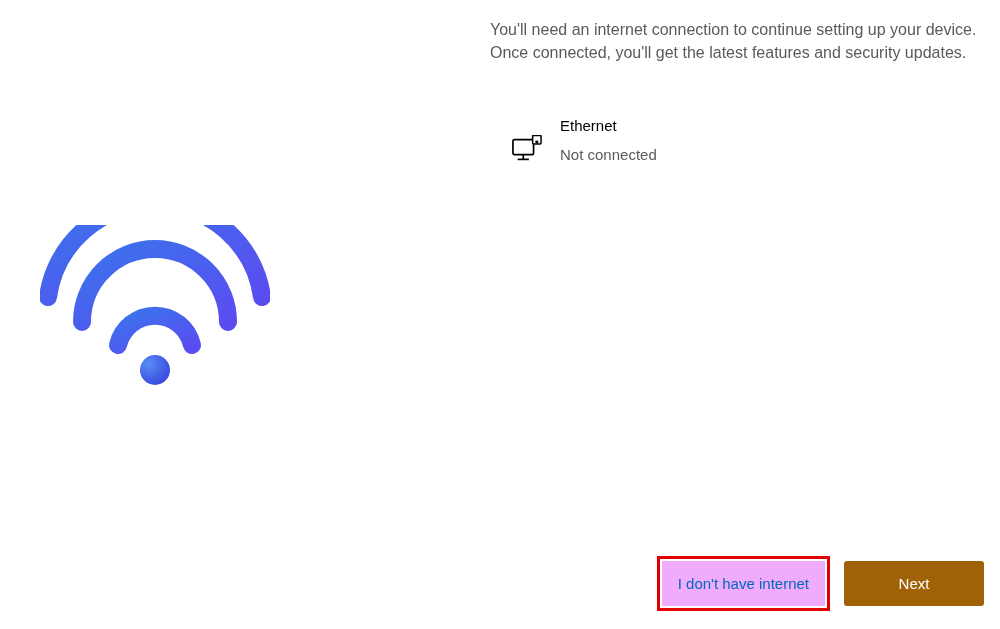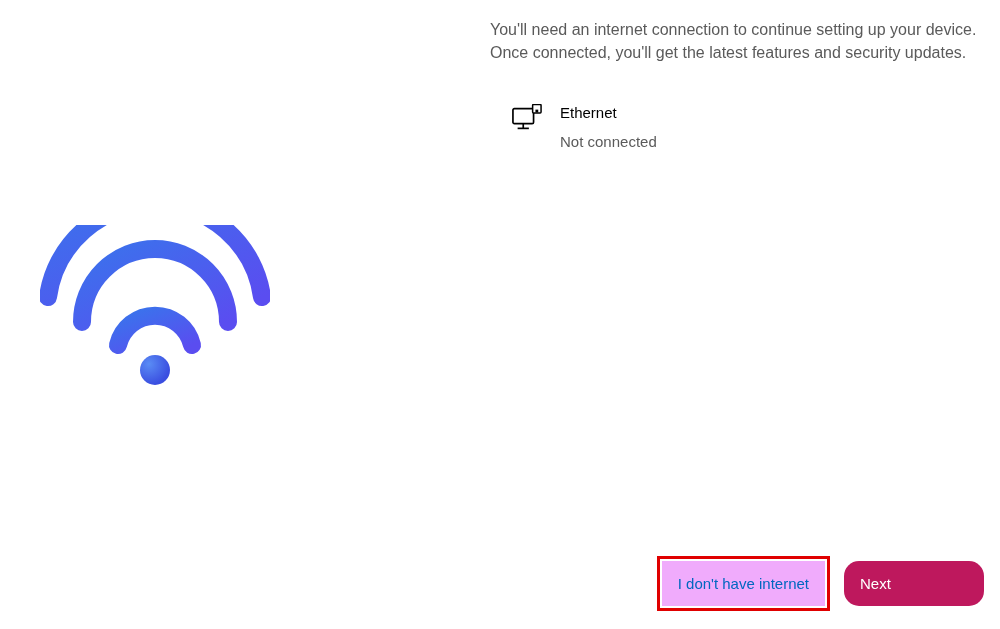--- a/index.html
+++ b/index.html
@@ -40,26 +40,26 @@
       font-size: 32px;
       font-weight: 600;
       color: #000000;
       margin-bottom: 18px;
       letter-spacing: -0.3px;
     }
     .page-description {
       font-size: 16px;
       color: #5a5a5a;
       line-height: 1.45;
-      margin-bottom: 36px;
+      margin-bottom: 49px;
       max-width: 490px;
     }
     .network-item {
       display: flex;
-      align-items: flex-start;
+      align-items: flex-end;
       gap: 18px;
       padding: 4px 0 4px 22px;
     }
     .ethernet-icon {
       width: 30px;
       height: 28px;
       flex-shrink: 0;
     }
     .network-info {
       display: flex;
@@ -93,30 +93,30 @@
       border: none;
       padding: 14px 16px;
       font-size: 15px;
       color: #0067c0;
       cursor: pointer;
       font-family: inherit;
       min-width: 160px;
       text-align: center;
     }
     .next-button {
-      background: #be185d;
+      background: #a16207;
       border: none;
       padding: 14px 16px;
       font-size: 15px;
       color: #ffffff;
       cursor: pointer;
       font-family: inherit;
       min-width: 140px;
-      text-align: left;
-      border-radius: 15px;
+      text-align: center;
+      border-radius: 3px;
     }
   </style>
 </head>
 <body>
 
 <div class="container">
   <div class="left-panel">
     <div class="wifi-illustration">
       <svg viewBox="0 0 230 165" xmlns="http://www.w3.org/2000/svg">
         <defs>

